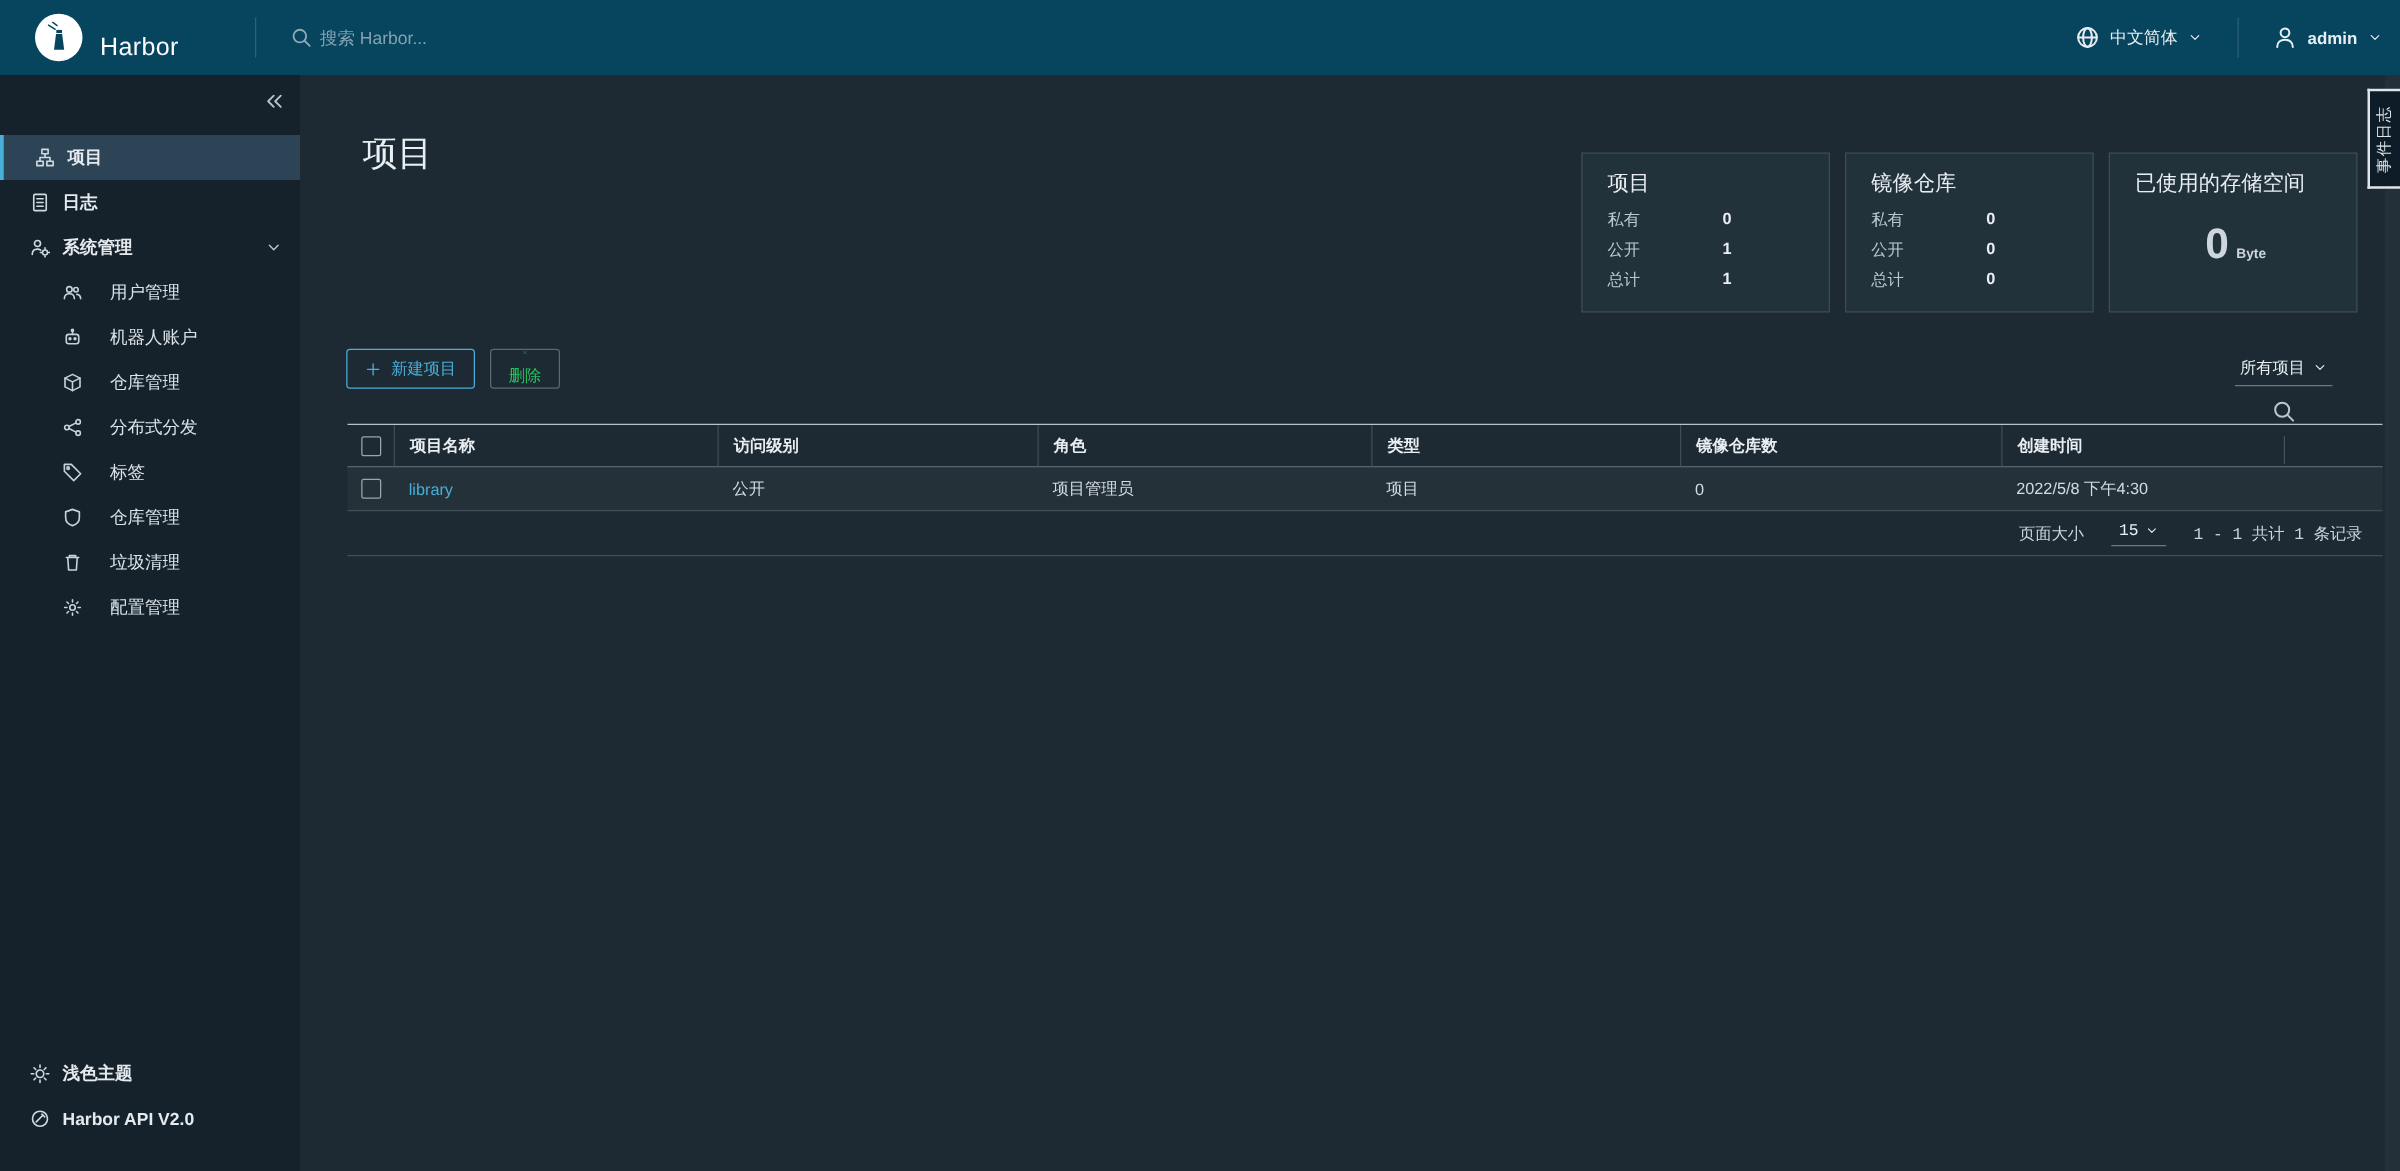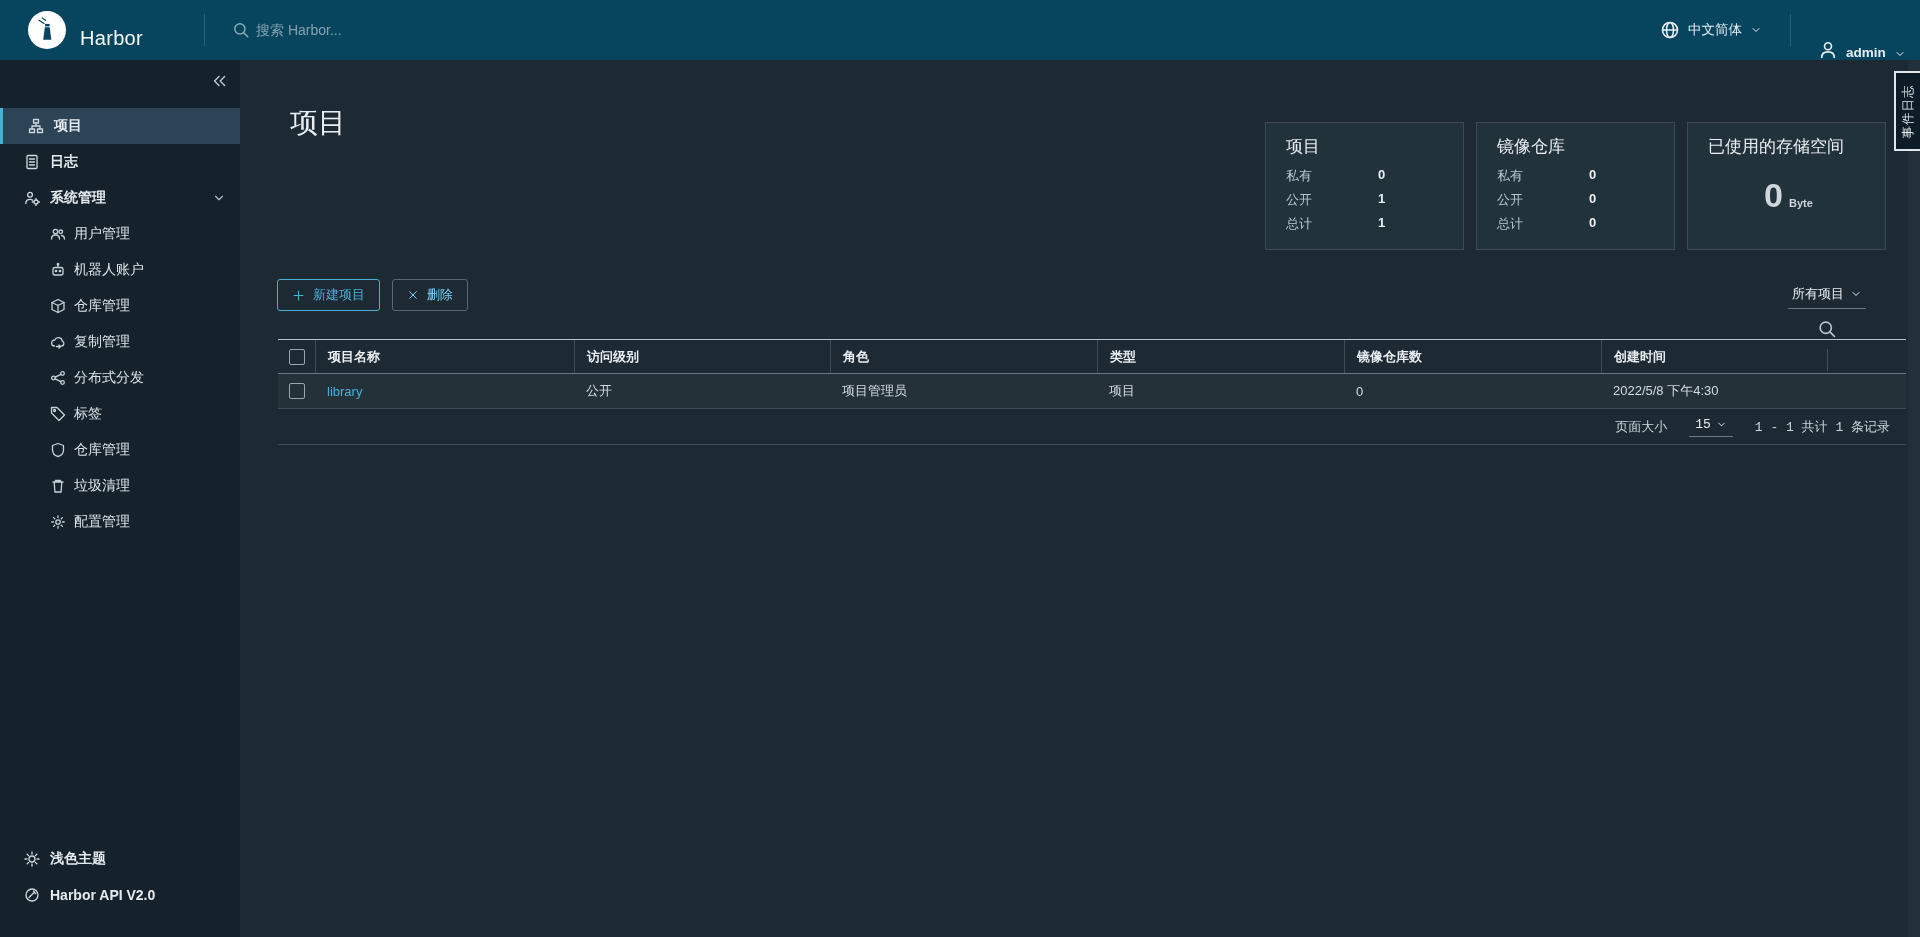--- a/index.html
+++ b/index.html
@@ -18,21 +18,21 @@
   .hdr-group { position:absolute; top:0; height:60px; display:flex; align-items:center; gap:8px; color:#e7eef2; font-size:13.5px; cursor:pointer; }
 
   
   .sidebar { position:absolute; left:0; top:60px; bottom:0; width:240px; background:#16222b; z-index:10; }
   .collapse-btn { position:absolute; top:8px; right:8px; width:26px; height:26px; display:flex; align-items:center; justify-content:center; color:#b9c6ce; cursor:pointer; }
   .nav { position:absolute; top:48px; left:0; right:0; }
   .nav-item { height:36px; display:flex; align-items:center; padding-left:24px; gap:10px; color:#e4eaee; font-size:14px; font-weight:700; cursor:pointer; position:relative; }
   .nav-item .nv-ic { color:#cfd9df; flex:0 0 16px; }
   .nav-item.active { background:#2d4456; border-left:3px solid #49afd9; padding-left:25px; }
   .nav-item .chev { position:absolute; right:14px; color:#b9c6ce; }
-  .sub-item { height:36px; display:flex; align-items:center; padding-left:50px; gap:8px; color:#dbe3e8; font-size:14px; font-weight:400; cursor:pointer; }
+  .sub-item { height:36px; display:flex; align-items:center; padding-left:50px; gap:22px; color:#dbe3e8; font-size:14px; font-weight:400; cursor:pointer; }
   .sub-item .nv-ic { color:#c6d1d8; flex:0 0 16px; }
   .side-footer { position:absolute; left:0; right:0; bottom:24px; }
   .side-footer .nav-item { font-weight:700; }
 
   
   .main { position:absolute; left:240px; top:60px; right:0; bottom:0; background:#1d2a33; }
   .scroll-strip { position:absolute; right:0; top:60px; bottom:0; width:12px; background:#243039; z-index:20; }
   .page-title { position:absolute; left:50px; top:44px; font-size:28px; font-weight:400; color:#e9eef2; }
 
   .cards { position:absolute; left:1025px; top:62px; display:flex; gap:12px; }
@@ -40,21 +40,21 @@
   .card-title { font-size:17px; color:#e9eef2; margin-bottom:9px; }
   .card-row { position:relative; height:24px; font-size:13px; color:#b9c8d0; }
   .card-row b { position:absolute; left:92px; color:#e9eef2; font-weight:700; }
   .storage-val { margin-top:18px; text-align:center; color:#ccd6dc; }
   .storage-val .big { font-size:34px; font-weight:600; }
   .storage-val .unit { font-size:11px; font-weight:700; margin-left:6px; }
 
   .toolbar { position:absolute; left:37px; top:219px; display:flex; gap:12px; }
   .btn { height:32px; display:inline-flex; align-items:center; gap:8px; padding:0 14px; font-size:13px; font-weight:500; border-radius:3px; background:transparent; cursor:pointer; font-family:"Liberation Sans",sans-serif; }
   .btn-new { border:1px solid #49afd9; color:#49afd9; }
-  .btn-del { border:1px solid #596873; color:#7dd3fc; cursor:default; }
+  .btn-del { border:1px solid #596873; color:#22c55e; cursor:default;flex-direction:column; }
 
   .filterbar { position:absolute; top:225px; right:54px; display:flex; align-items:center; gap:10px; color:#b9c6ce;flex-direction:column; }
   .filter-select { display:flex; align-items:center; gap:6px; padding:0 4px 5px 4px; border-bottom:1px solid #6a7884; color:#e9eef2; font-size:13px; cursor:pointer; }
   .vdiv { width:1px; height:22px; background:#45525c; }
   .iconbtn { color:#b9c6ce; cursor:pointer; }
 
   .datagrid { position:absolute; left:38px; top:279px; width:1628px; border-top:1px solid #b6c1c9; }
   .dg-head { display:grid; grid-template-columns:37px 259px 256px 267px 247px 257px auto; height:34px; border-bottom:1px solid #6a7580; }
   .dg-head .cell { display:flex; align-items:center; padding:0 12px; font-size:13px; font-weight:700; color:#e9eef2; border-left:1px solid #3f4c56; }
   .dg-head .cell.cb { border-left:none; justify-content:center; padding:0; }
@@ -97,21 +97,21 @@
         <circle cx="8" cy="8" r="6"></circle>
         <ellipse cx="8" cy="8" rx="2.8" ry="6"></ellipse>
         <line x1="2.2" y1="8" x2="13.8" y2="8"></line>
       </svg>
     <span>中文简体</span>
     <svg class="ic" width="12" height="12" viewBox="0 0 16 16">
         <polyline points="4,6 8,10 12,6"></polyline>
       </svg>
   </div>
   <div class="hdr-divider" style="left:1790px"></div>
-  <div class="hdr-group" style="left:1818px; font-weight:700;align-items:flex-end;">
+  <div class="hdr-group" style="left:1818px; font-weight:700;">
     <svg class="ic" width="20" height="20" viewBox="0 0 16 16">
         <circle cx="8" cy="5" r="2.8"></circle>
         <path d="M3 14c0-3 2.2-4.5 5-4.5s5 1.5 5 4.5"></path>
       </svg>
     <span>admin</span>
     <svg class="ic" width="12" height="12" viewBox="0 0 16 16">
         <polyline points="4,6 8,10 12,6"></polyline>
       </svg>
   </div>
 </div>
@@ -173,27 +173,20 @@
           <circle cx="8" cy="2.3" r="0.8"></circle>
         </svg>
       <span>机器人账户</span>
     </div>
     <div class="sub-item">
       <svg class="ic nv-ic" width="16" height="16" viewBox="0 0 16 16">
           <path d="M8 1.5 14 4.5v7L8 14.5 2 11.5v-7z"></path>
           <path d="M2 4.5 8 7.5l6-3M8 7.5v7"></path>
         </svg>
       <span>仓库管理</span>
-    </div>
-    <div class="sub-item">
-      <svg class="ic nv-ic" width="16" height="16" viewBox="0 0 16 16">
-          <path d="M4.5 12a3 3 0 0 1 .2-6 4 4 0 0 1 7.6 1.2 2.5 2.5 0 0 1-.6 4.8"></path>
-          <path d="M6.5 12.5h4M9 11l1.7 1.5L9 14"></path>
-        </svg>
-      <span>复制管理</span>
     </div>
     <div class="sub-item">
       <svg class="ic nv-ic" width="16" height="16" viewBox="0 0 16 16">
           <circle cx="12.5" cy="3.5" r="1.8"></circle>
           <circle cx="3.5" cy="8" r="1.8"></circle>
           <circle cx="12.5" cy="12.5" r="1.8"></circle>
           <line x1="5.2" y1="7.2" x2="10.8" y2="4.3"></line>
           <line x1="5.2" y1="8.8" x2="10.8" y2="11.7"></line>
         </svg>
       <span>分布式分发</span>

